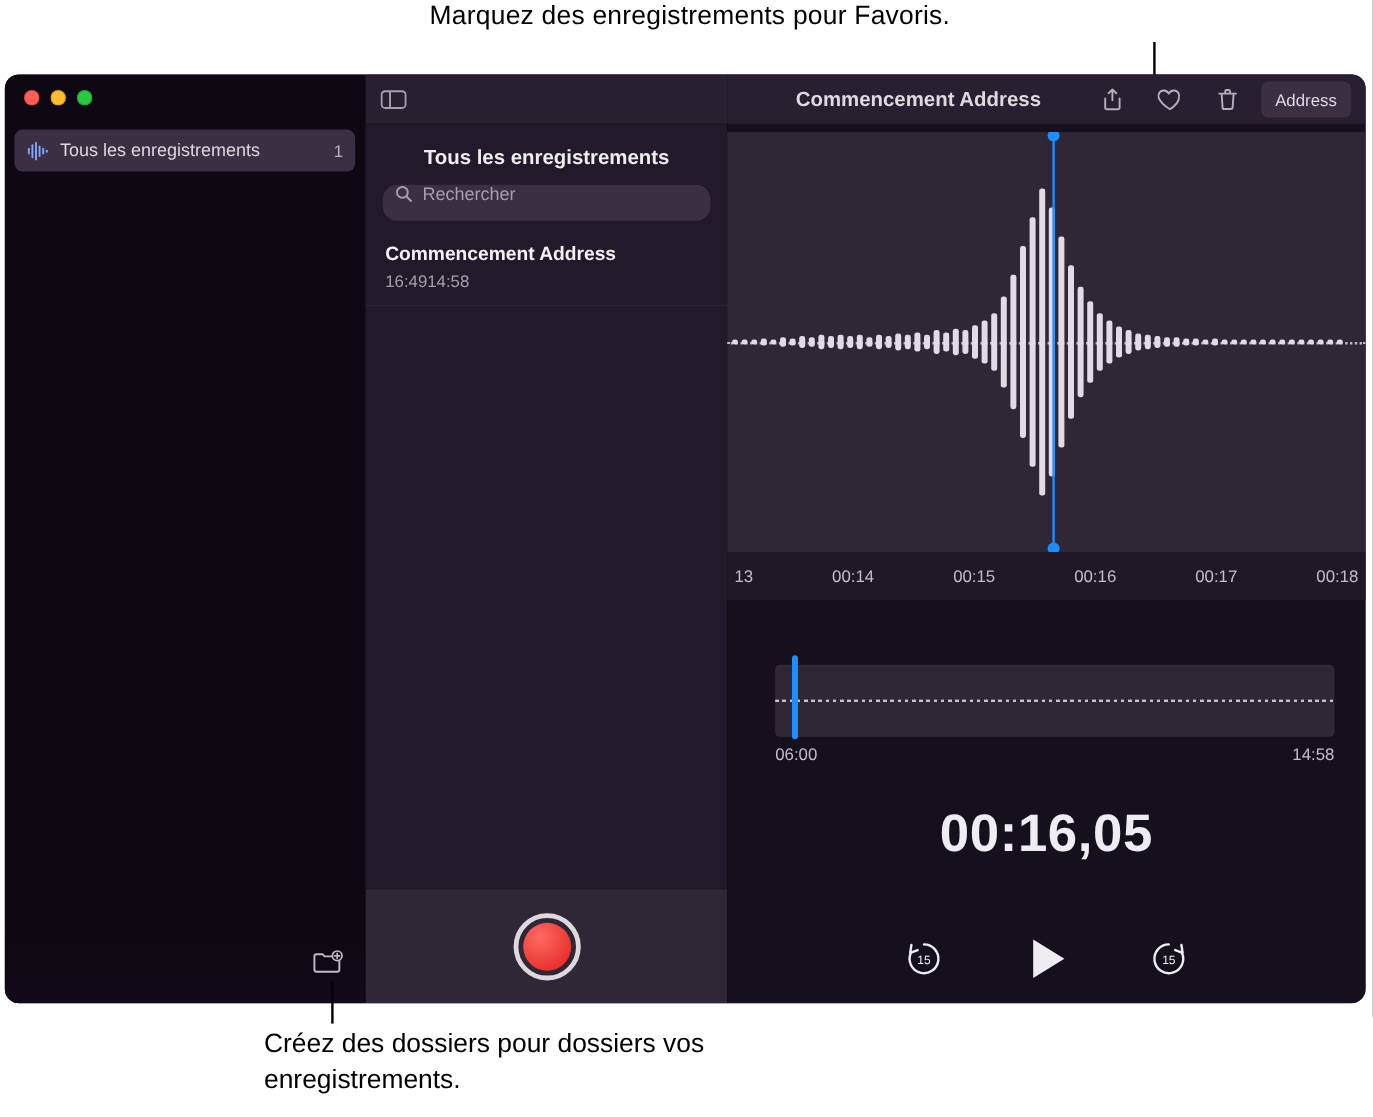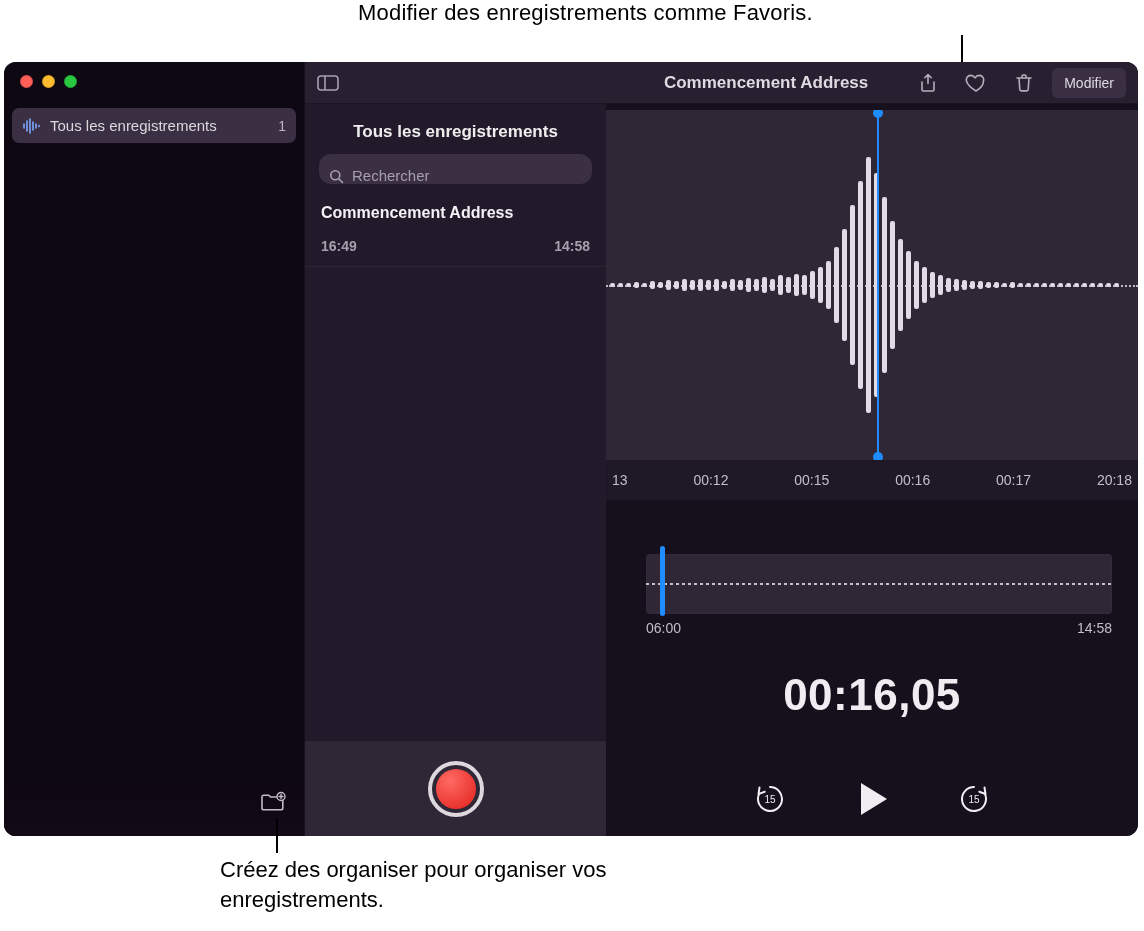--- a/index.html
+++ b/index.html
@@ -123,32 +123,32 @@
     font-size:17px;
     font-weight:700;
     color:#eee;
   }
   .search-box {
     margin:2px 14px 10px 14px;
     height:30px;
     background:#3a2f43;
     border-radius:12px;
     display:flex;
-    align-items:flex-end;
+    align-items:flex-start;
     padding:0 10px;
     gap:8px;
     color:#a79fae;
     font-size:15px;
   }
   .rec-item {
     padding:10px 16px 12px 16px;
     border-bottom:1px solid rgba(255,255,255,0.05);
   }
   .rec-item .name{font-size:16px;font-weight:700;color:#f4f2f6;}
-  .rec-item .meta{display:flex;justify-content:space-between;color:#a79fae;font-size:14px;margin-top:16px;font-weight:bold;}
+  .rec-item .meta{display:flex;color:#a79fae;font-size:14px;margin-top:4px;}
   .rec-spacer{flex:1;}
   .rec-footer{
     height:96px;
     background:#2f2636;
     display:flex;align-items:center;justify-content:center;
     border-top:1px solid rgba(0,0,0,0.35);
   }
   .record-btn{
     width:56px;height:56px;border-radius:50%;
     border:4px solid #dcd8de;
@@ -260,21 +260,21 @@
   }
   .play-btn svg{width:42px;height:42px;}
   .skip-btn svg{width:34px;height:34px;}
 
   .icon svg{display:block;}
 
 </style>
 </head>
 <body>
 
-<div class="callout-top">Modifier des enregistrements comme Favoris.</div>
+<div class="callout-top">Marquez des enregistrements pour Favoris.</div>
 <div class="callout-top-line"></div>
 
 <div class="window">
 
   <div class="sidebar">
     <div class="traffic-lights">
       <div class="tl tl-close"></div>
       <div class="tl tl-min"></div>
       <div class="tl tl-max"></div>
     </div>
@@ -355,21 +355,21 @@
       <div class="tool-btn icon">
         <svg width="22" height="20" viewBox="0 0 22 20" fill="none">
             <path d="M11 18s-7.5-4.6-9.3-9.3C.6 5.8 2.3 2.4 5.7 2.4c2 0 3.5 1.2 4.3 2.5.8-1.3 2.3-2.5 4.3-2.5 3.4 0 5.1 3.4 4 6.3C18.5 13.4 11 18 11 18Z" stroke="#b5aebc" stroke-width="1.6" stroke-linejoin="round"></path>
           </svg>
       </div>
       <div class="tool-btn icon">
         <svg width="18" height="20" viewBox="0 0 18 20" fill="none">
             <path d="M2 5h14M7 5V3.2C7 2.5 7.5 2 8.2 2h1.6c.7 0 1.2.5 1.2 1.2V5M4 5l.8 11.5c.06.8.7 1.4 1.5 1.4h5.4c.8 0 1.44-.6 1.5-1.4L14 5" stroke="#b5aebc" stroke-width="1.6" stroke-linecap="round"></path>
           </svg>
       </div>
-      <div class="tool-btn modify">Modifier</div>
+      <div class="tool-btn modify">Address</div>
     </div>
 
     <div class="wave-large">
       <div class="centerline"></div>
       <div class="wl-bars" id="wlbars">
           <div class="wl-bar" style="height: 3.2px;"></div>
           <div class="wl-bar" style="height: 4.8px;"></div>
           <div class="wl-bar" style="height: 3.2px;"></div>
           <div class="wl-bar" style="height: 6.4px;"></div>
           <div class="wl-bar" style="height: 4.8px;"></div>
@@ -430,25 +430,25 @@
           <div class="wl-bar" style="height: 3.2px;"></div>
           <div class="wl-bar" style="height: 3.2px;"></div>
           <div class="wl-bar" style="height: 3.2px;"></div>
           <div class="wl-bar" style="height: 3.2px;"></div>
           <div class="wl-bar" style="height: 3.2px;"></div>
         </div>
       <div class="playhead"></div>
     </div>
     <div class="timeline">
       <span>13</span>
-      <span>00:12</span>
+      <span>00:14</span>
       <span>00:15</span>
       <span>00:16</span>
       <span>00:17</span>
-      <span>20:18</span>
+      <span>00:18</span>
     </div>
 
     <div class="overview">
       <div class="overview-line"></div>
       <div class="playhead2"></div>
     </div>
     <div class="overview-labels">
       <span>06:00</span>
       <span>14:58</span>
     </div>
@@ -473,13 +473,13 @@
             <path d="M17 5a12 12 0 1 0 11 7.2" stroke="#efecf2" stroke-width="2" stroke-linecap="round"></path>
             <path d="M27.5 5.5 28.5 12l-6.2-2.3" stroke="#efecf2" stroke-width="2" stroke-linecap="round" stroke-linejoin="round"></path>
             <text x="17" y="21" text-anchor="middle" font-size="10" fill="#efecf2" font-family="Arial">15</text>
           </svg>
       </div>
     </div>
   </div>
 </div>
 
 <div class="callout-bottom-line"></div>
-<div class="callout-bottom">Créez des organiser pour organiser vos enregistrements.</div>
+<div class="callout-bottom">Créez des dossiers pour dossiers vos enregistrements.</div>
 
 </body></html>

